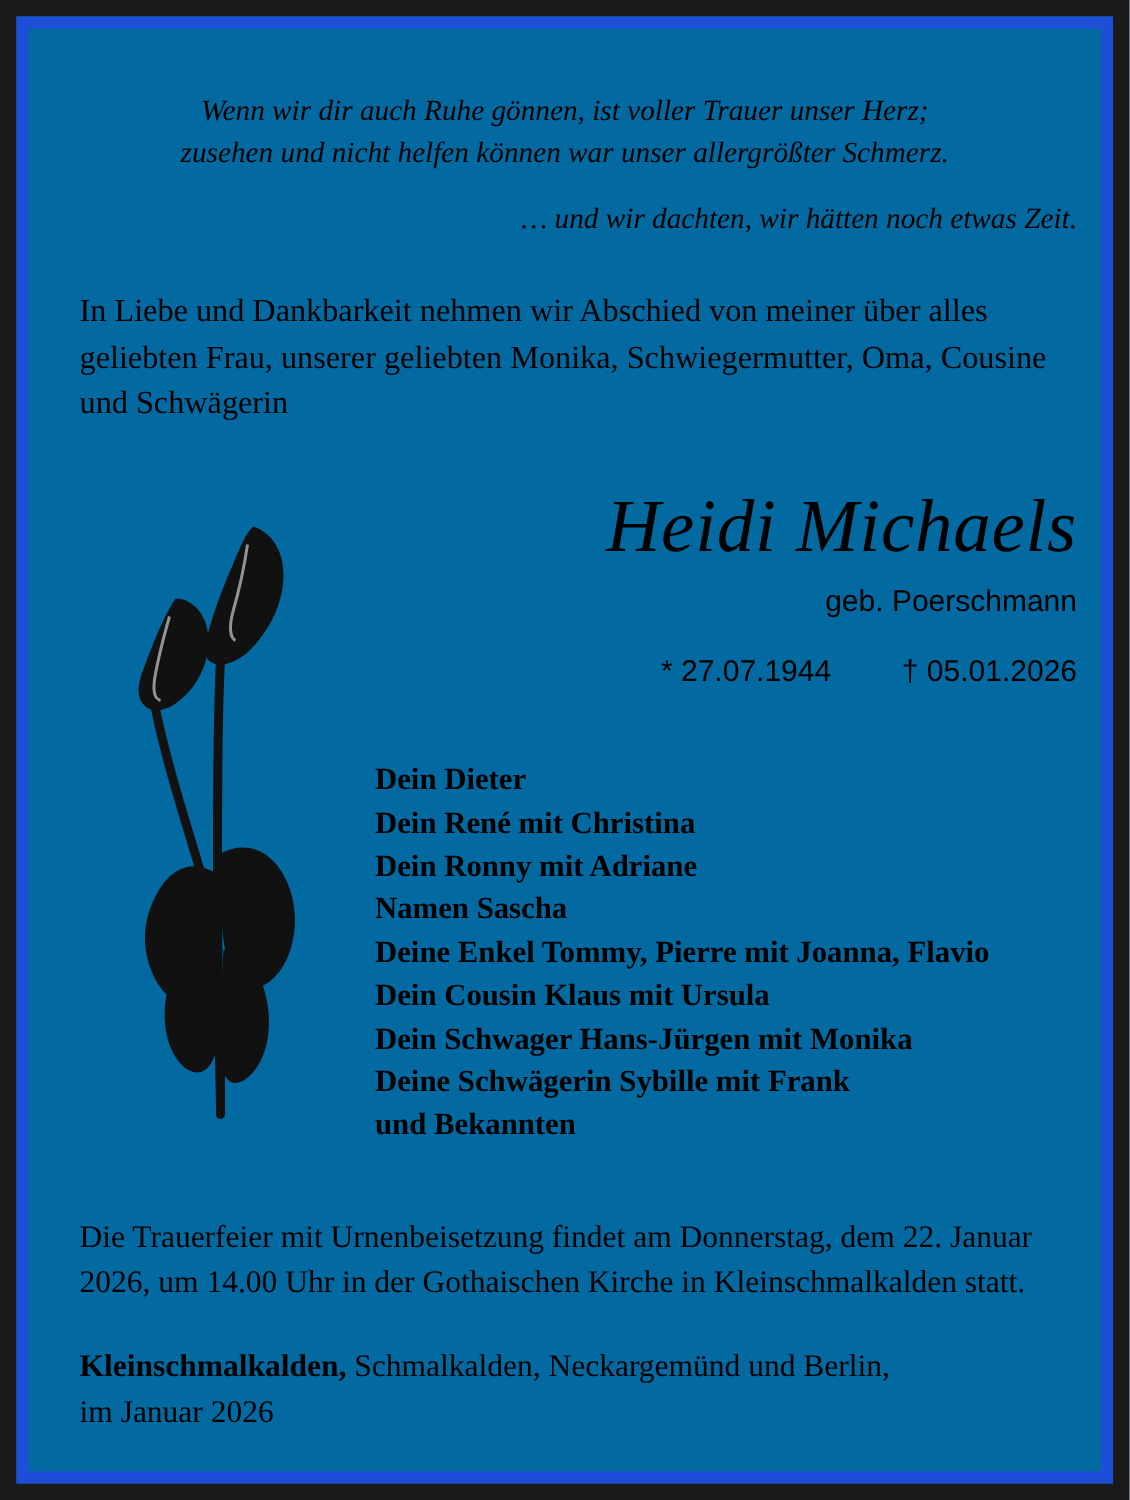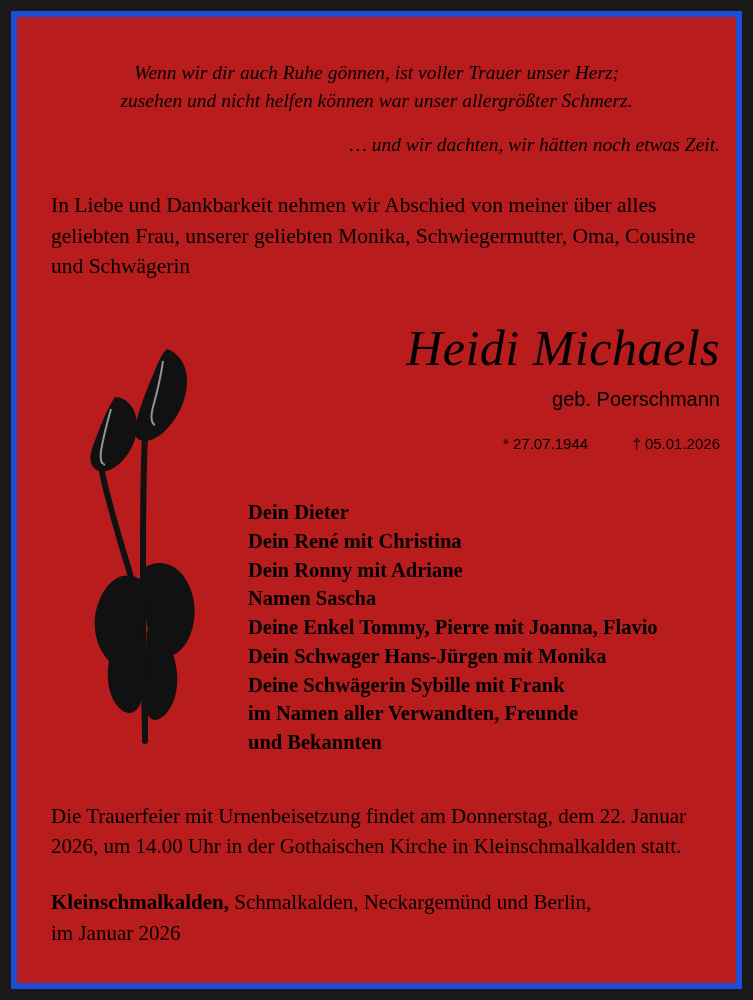--- a/index.html
+++ b/index.html
@@ -20,22 +20,22 @@
     height: 1000px;
     box-sizing: border-box;
     background: #1a1a1a;
     padding: 11px;
   }
   .inner-frame {
     position: relative;
     width: 100%;
     height: 100%;
     box-sizing: border-box;
-    background: #b91c1c;
-    border: 6px solid #1d4ed8;
+    background: #0369a1;
+    border: 8px solid #1d4ed8;
     padding: 14px 16px 10px 16px;
   }
   .content {
     position: relative;
     width: 100%;
     height: 100%;
     box-sizing: border-box;
   }
 
   
@@ -80,21 +80,21 @@
     line-height: 1.05;
     letter-spacing: 0.5px;
   }
   .maiden-name {
     font-family: "Liberation Sans", sans-serif;
     font-size: 20px;
     margin-top: 14px;
   }
   .dates {
     font-family: "Liberation Sans", sans-serif;
-    font-size: 15px;
+    font-size: 20px;
     margin-top: 24px;
   }
   .dates .gap {
     display: inline-block;
     width: 36px;
   }
 
   
   .mourners {
     margin-top: 46px;
@@ -160,23 +160,23 @@
           <span>† 05.01.2026</span>
         </div>
       </div>
 
       <div class="mourners">
         <span class="mourner-line">Dein Dieter</span>
         <span class="mourner-line">Dein René mit Christina</span>
         <span class="mourner-line">Dein Ronny mit Adriane</span>
         <span class="mourner-line">Namen Sascha</span>
         <span class="mourner-line">Deine Enkel Tommy, Pierre mit Joanna, Flavio</span>
+        <span class="mourner-line">Dein Cousin Klaus mit Ursula</span>
         <span class="mourner-line">Dein Schwager Hans-Jürgen mit Monika</span>
         <span class="mourner-line">Deine Schwägerin Sybille mit Frank</span>
-        <span class="mourner-line">im Namen aller Verwandten, Freunde</span>
         <span class="mourner-line">und Bekannten</span>
       </div>
 
       <div class="ceremony">Die Trauerfeier mit Urnenbeisetzung findet am Donnerstag, dem 22. Januar 2026, um 14.00 Uhr in der Gothaischen Kirche in Kleinschmalkalden statt.</div>
 
       <div class="places">
         <b>Kleinschmalkalden,</b><span> Schmalkalden, Neckargemünd und Berlin,</span><br>
         <span>im Januar 2026</span>
       </div>
 

